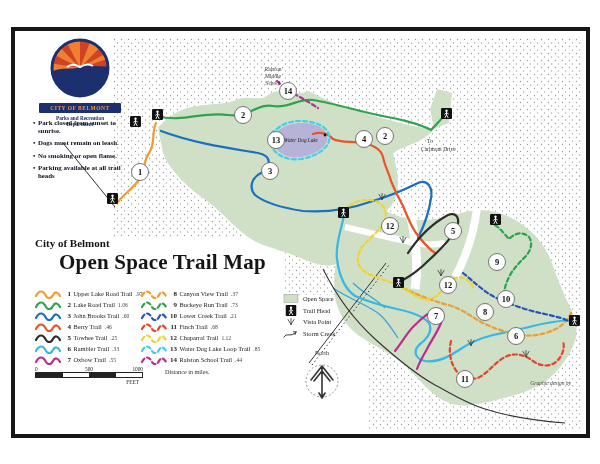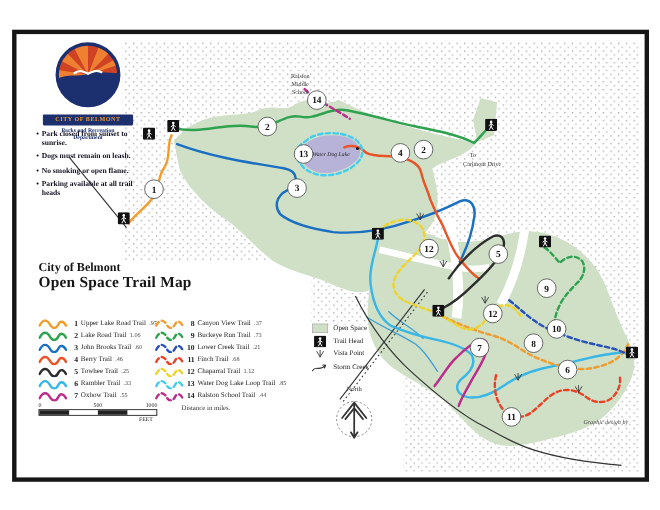--- a/index.html
+++ b/index.html
@@ -14,21 +14,21 @@
   .logo-dept{font-size:5.2px;font-weight:bold;color:#1c2f6e;line-height:6px;margin-top:2px;}
 
   
   .rules{position:absolute;left:18px;top:88px;width:90px;color:#101020;}
   .ritem{display:flex;margin-bottom:5px;font-size:6.9px;font-weight:bold;line-height:7.6px;}
   .ritem .b{margin-right:2.5px;}
 
   
   .titleblock{position:absolute;left:20px;top:206px;color:#151515;}
   .subtitle{font-size:11px;font-weight:bold;}
-  .title{font-size:14px;font-weight:bold;letter-spacing:.2px;margin-top:1px;}
+  .title{font-size:21px;font-weight:bold;letter-spacing:.2px;margin-top:1px;margin-left:24px;}
 
   
   .tcol{position:absolute;top:257px;display:flex;flex-direction:column;}
   .tcol1{left:20px;} .tcol2{left:126px;}
   .lrow{display:flex;align-items:center;height:11px;}
   .sq{width:26px;height:10px;flex:none;}
   .lnum{font-size:7px;font-weight:bold;width:10px;text-align:right;margin-right:2.5px;color:#222;}
   .lname{font-size:6.4px;color:#222;white-space:nowrap;}
   .ldist{font-size:5.6px;color:#444;margin-left:3px;}
   .footnote{position:absolute;left:150px;top:337px;font-size:6.2px;color:#333;}

